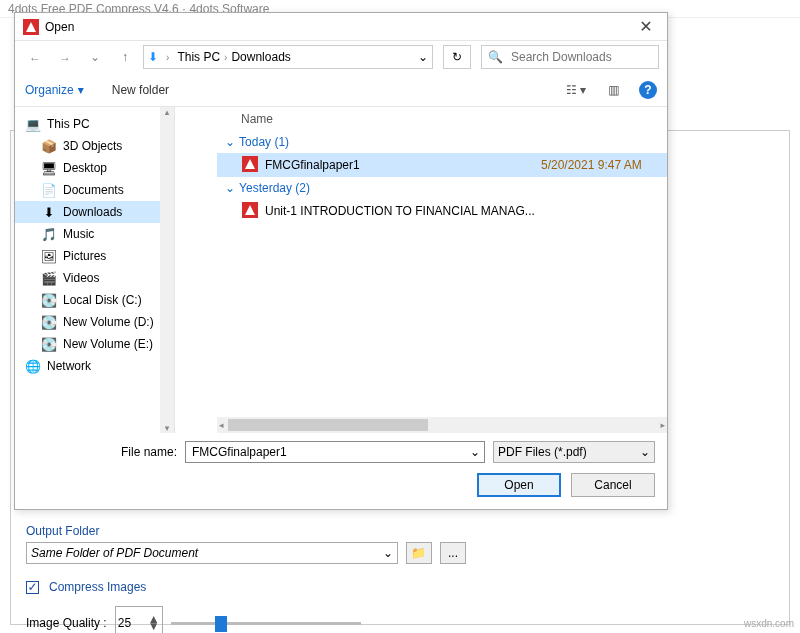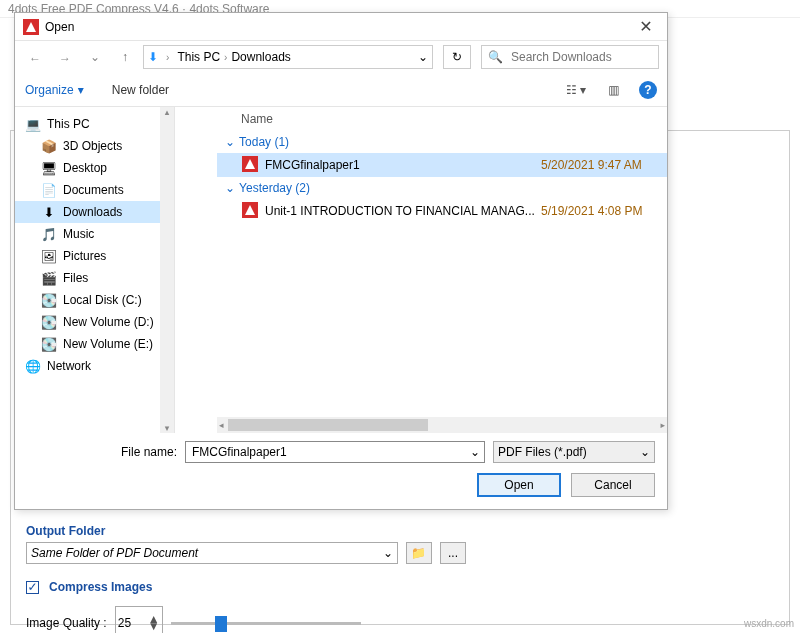--- a/index.html
+++ b/index.html
@@ -60,21 +60,21 @@
 .fn-input { flex: 1; height: 22px; border: 1px solid #888; padding: 0 4px; display: flex; align-items: center; }
 .fn-input input { border: none; outline: none; width: 100%; }
 .filter { width: 162px; height: 22px; border: 1px solid #aaa; padding: 0 4px; display: flex; align-items: center; background: #efefef; }
 .filter span:first-child { flex: 1; }
 .btn-row { display: flex; justify-content: flex-end; gap: 10px; }
 .btn { width: 84px; height: 24px; border: 1px solid #aaa; background: #efefef; display: flex; align-items: center; justify-content: center; }
 .btn.primary { border: 2px solid #1e78d6; background: #e5f1fb; }
 
 .appback { position: absolute; left: 10px; right: 10px; top: 130px; bottom: 8px; background: #fff; border: 1px solid #ccc; z-index: -1; }
 .appcontent { position: absolute; left: 26px; top: 524px; width: 744px; }
-.section-lbl { color: #1a4fa0; font-weight: bold; margin-bottom: 4px; }
+.section-lbl { color: #1a4fa0; font-weight: normal; margin-bottom: 4px; }
 .of-row { display: flex; align-items: center; gap: 4px; }
 .of-input { width: 372px; height: 22px; border: 1px solid #aaa; padding: 0 4px; display: flex; align-items: center; }
 .of-input span:first-child { flex: 1; font-style: italic; }
 .smbtn { width: 26px; height: 22px; border: 1px solid #aaa; background: #efefef; display: flex; align-items: center; justify-content: center; margin-left: 4px; }
 .ci-row { display: flex; align-items: center; gap: 4px; margin-top: 10px; }
 .ci-chk { width: 13px; height: 13px; border: 1px solid #1a4fa0; display: flex; align-items: center; justify-content: center; color: #1a4fa0; font-size: 11px; }
 .iq-row { display: flex; align-items: center; gap: 8px; margin-top: 6px; }
 .iq-num { width: 48px; height: 20px; border: 1px solid #aaa; display: flex; align-items: center; padding: 16px 2px; }
 .iq-num span:first-child { flex: 1; }
 .spin { display: flex; flex-direction: column; font-size: 7px; color: #555; line-height: 7px; }
@@ -164,21 +164,21 @@
           <div class="tree-item lv1">
             <span class="ti-icon">🎵</span>
             <span>Music</span>
           </div>
           <div class="tree-item lv1">
             <span class="ti-icon">🖼</span>
             <span>Pictures</span>
           </div>
           <div class="tree-item lv1">
             <span class="ti-icon">🎬</span>
-            <span>Files</span>
+            <span>Videos</span>
           </div>
           <div class="tree-item lv1">
             <span class="ti-icon">💽</span>
             <span>Local Disk (C:)</span>
           </div>
           <div class="tree-item lv1">
             <span class="ti-icon">💽</span>
             <span>New Volume (D:)</span>
           </div>
           <div class="tree-item lv1">
@@ -215,21 +215,20 @@
           <div class="group">
             <span>⌄</span>
             <span>Yesterday (2)</span>
           </div>
           <div class="file-row">
             <span class="fr-ico"><svg class="pdf-svg" viewBox="0 0 16 16">
                 <rect width="16" height="16" fill="#d62c2c"></rect>
                 <path d="M3 13 L8 3 L13 13 Z" fill="#fff"></path>
               </svg></span>
             <span class="fr-name">Unit-1 INTRODUCTION TO FINANCIAL MANAG...</span>
-            <span class="fr-date">5/19/2021 4:08 PM</span>
           </div>
         </div>
       <div class="hscroll">
         <span style="font-size:9px;color:#888;">◂</span>
         <div class="thumb"></div>
         <span style="flex:1"></span>
         <span style="font-size:9px;color:#888;">▸</span>
       </div>
     </div>
   </div>

